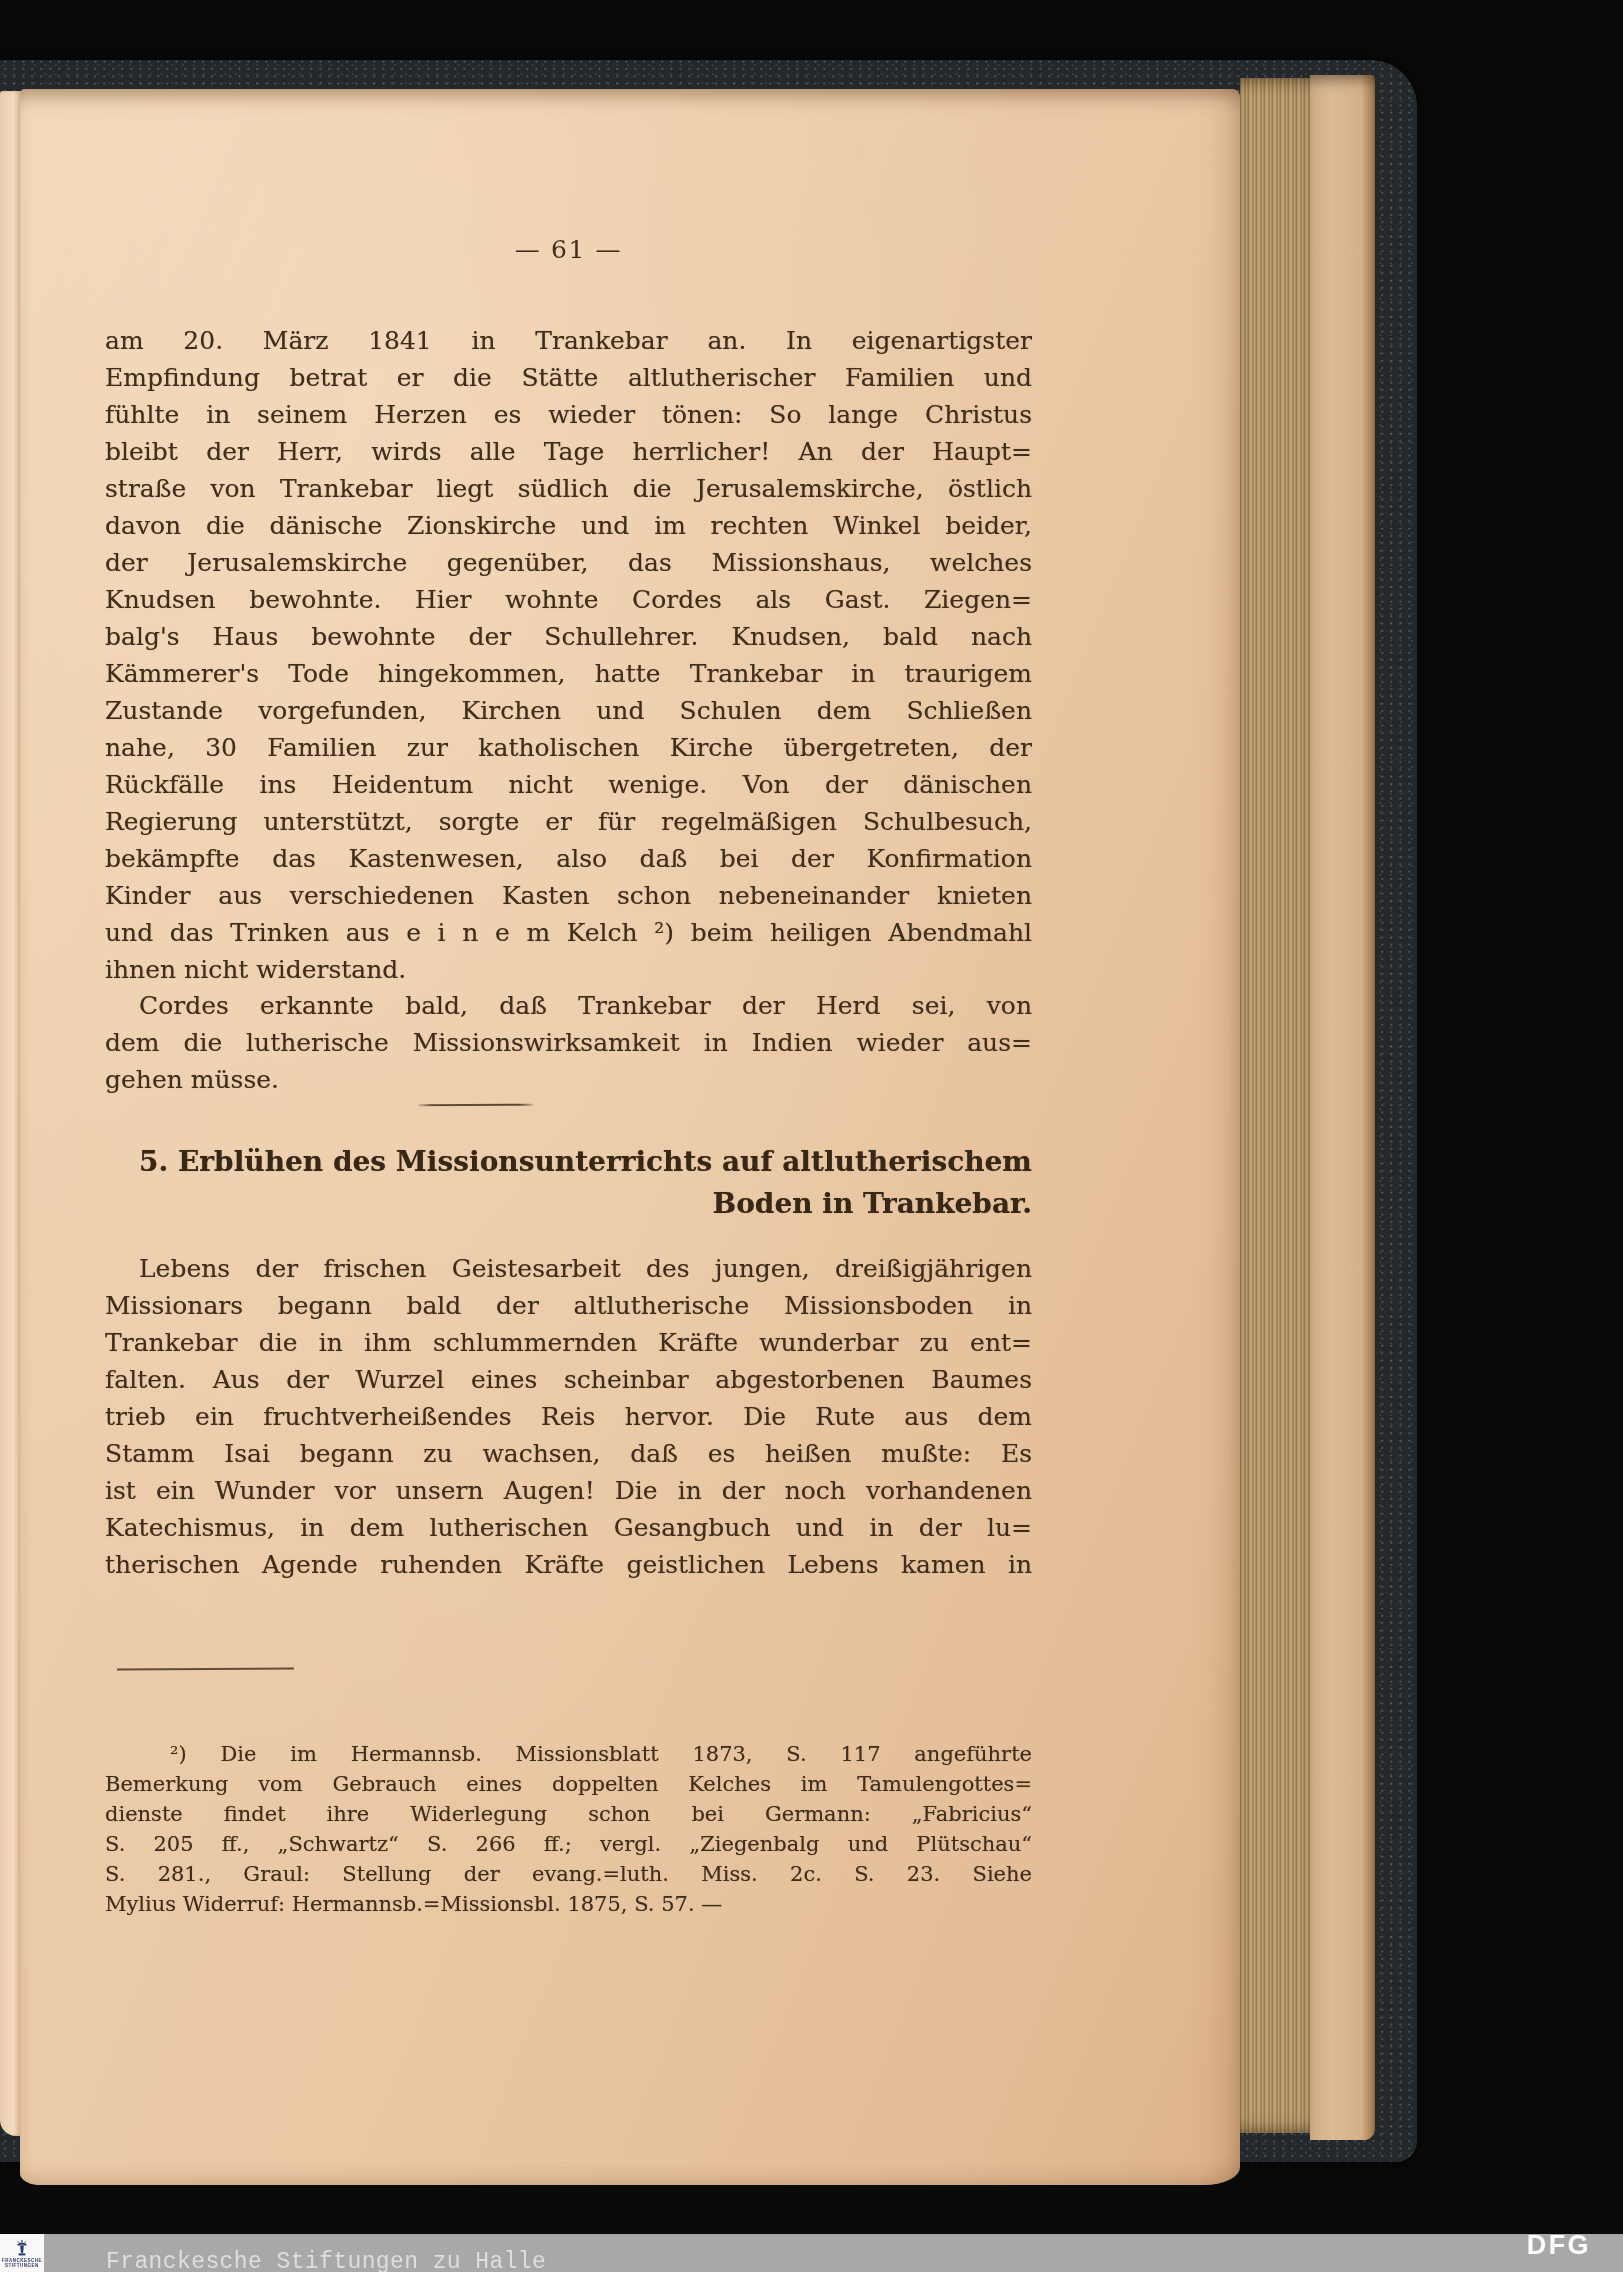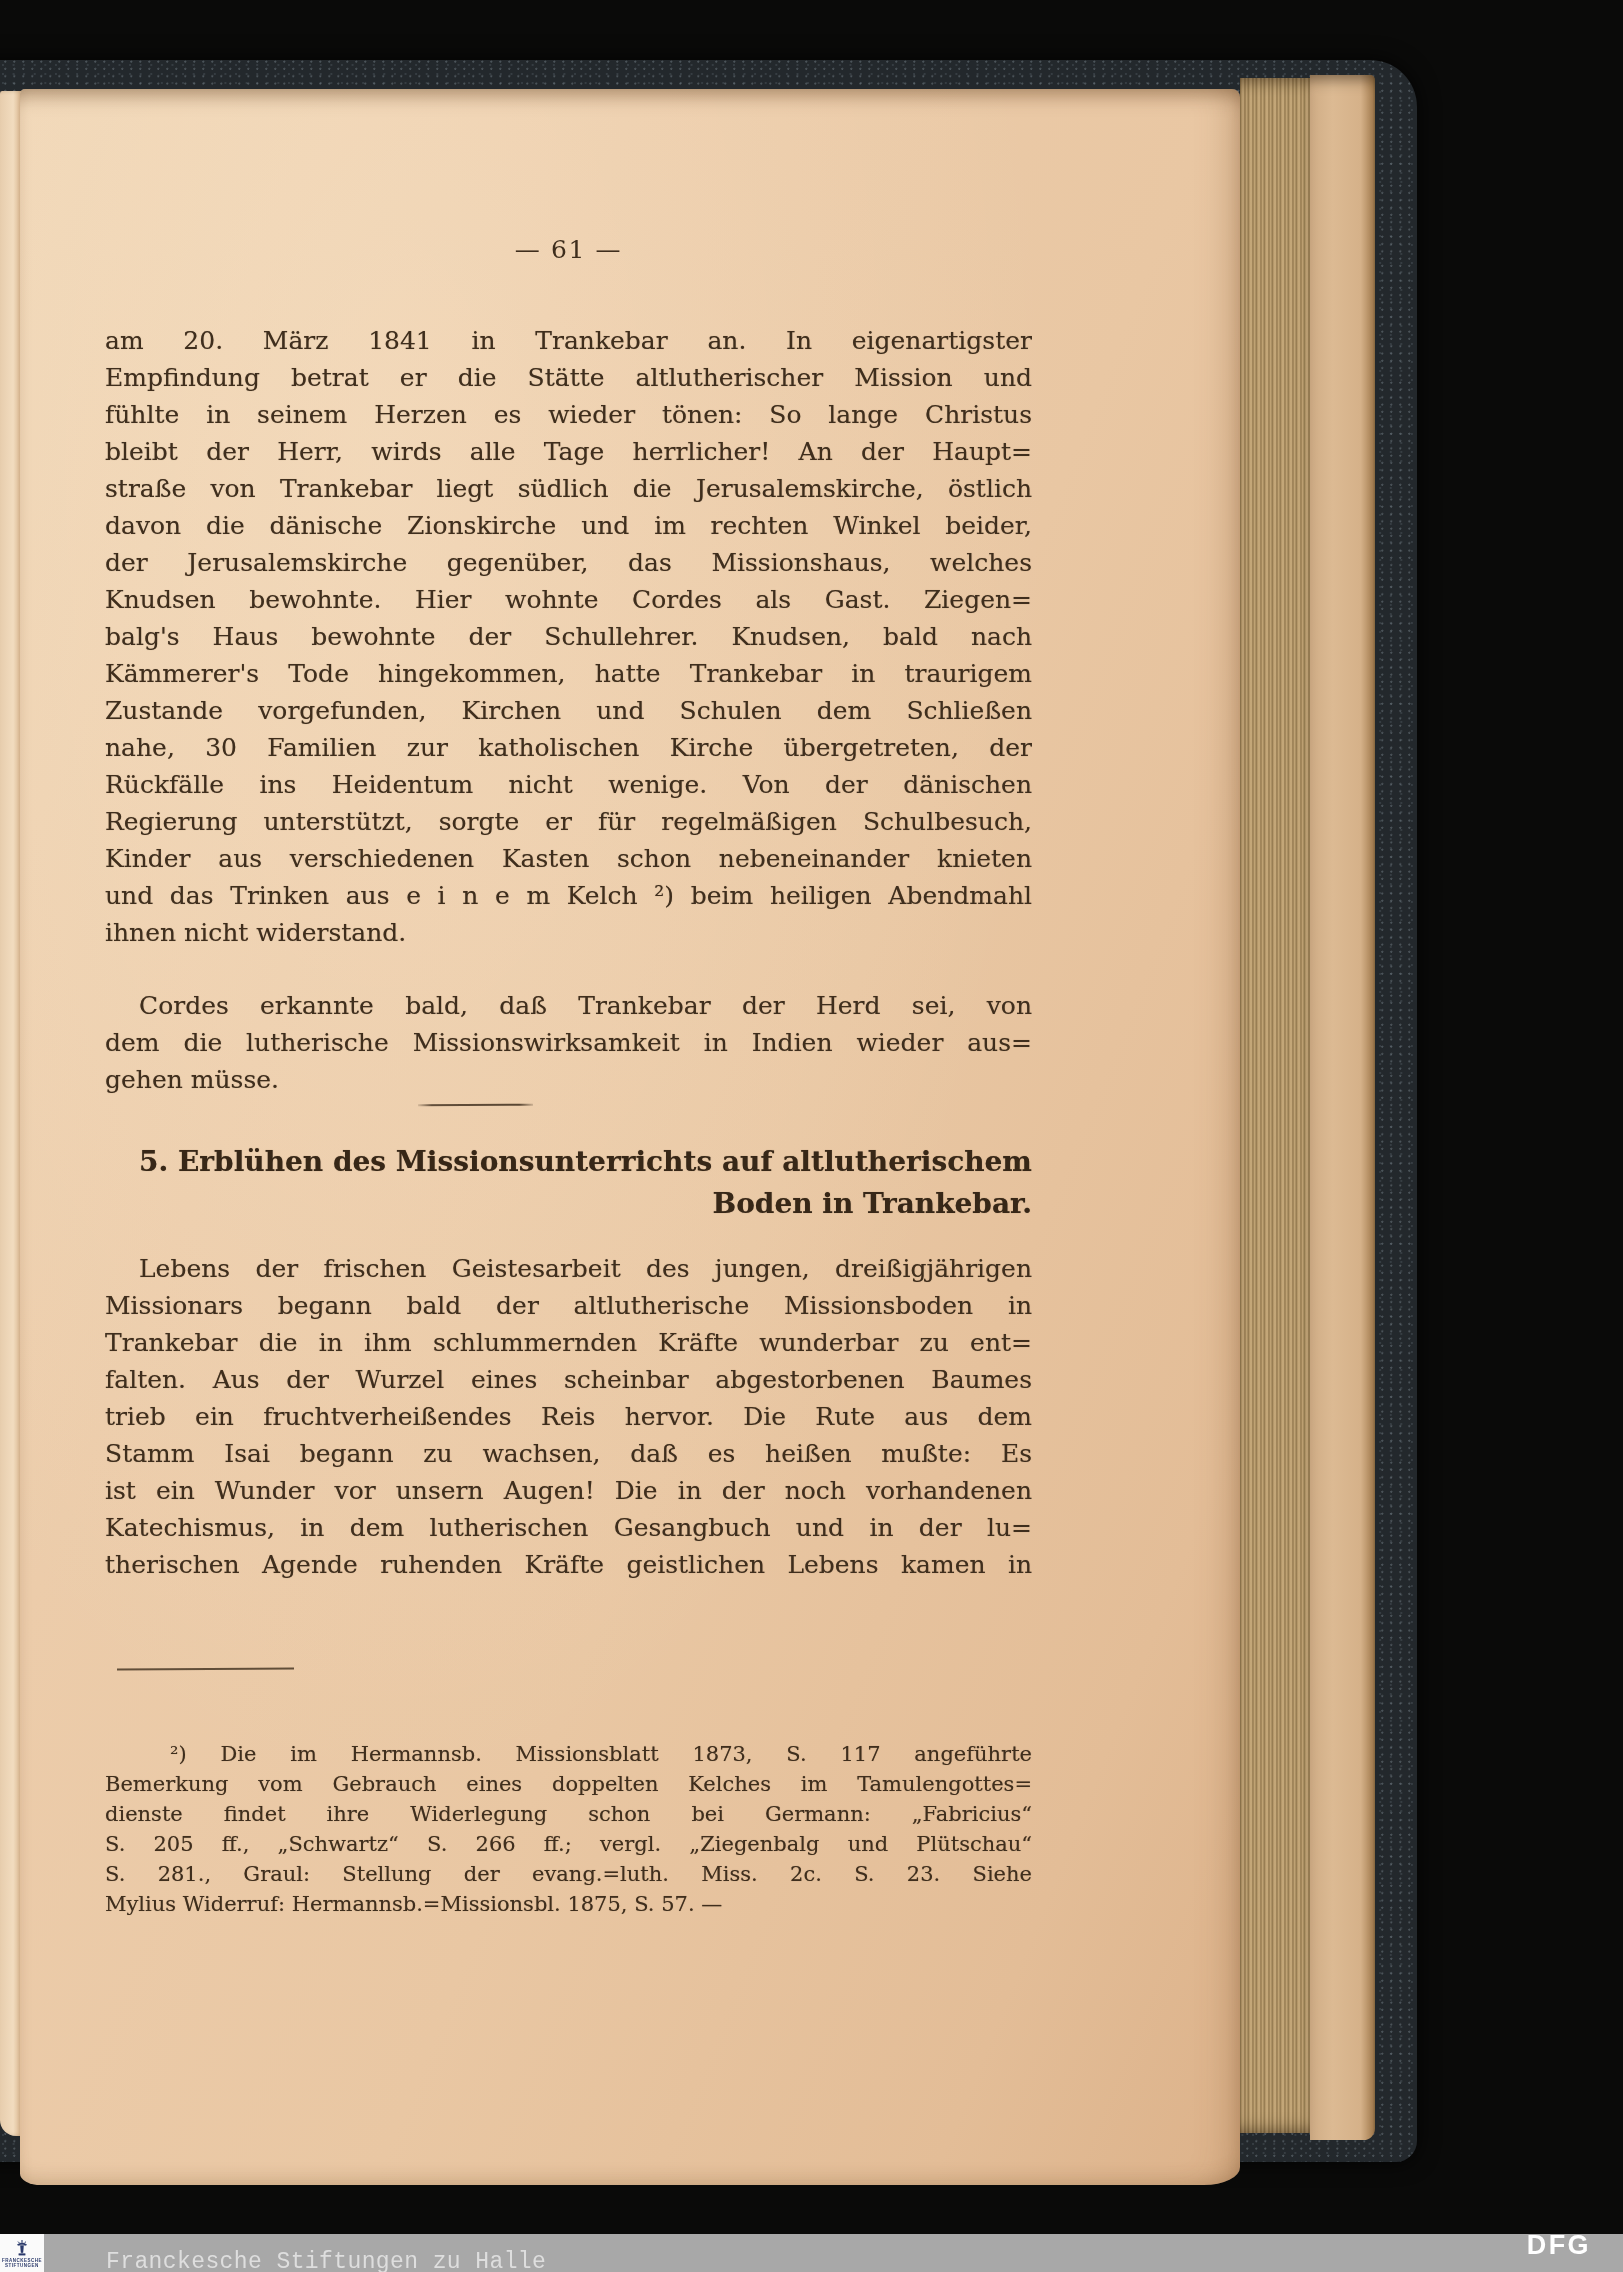--- a/index.html
+++ b/index.html
@@ -151,33 +151,34 @@
   <div class="page-stack"></div>
   <div class="under-page"></div>
   <div class="page-curl"></div>
 
   <div class="page">
 
     <div class="page-number">— 61 —</div>
 
     <div class="para para1" data-short-last="true">
         <div class="line">am 20. März 1841 in Trankebar an.  In eigenartigster</div>
-        <div class="line">Empfindung betrat er die Stätte altlutherischer Mission und</div>
+        <div class="line">Empfindung betrat er die Stätte altlutherischer Familien und</div>
         <div class="line">fühlte in seinem Herzen es wieder tönen:  So lange Christus</div>
         <div class="line">bleibt der Herr, wirds alle Tage herrlicher!  An der Haupt=</div>
         <div class="line">straße von Trankebar liegt südlich die Jerusalemskirche, östlich</div>
         <div class="line">davon die dänische Zionskirche und im rechten Winkel beider,</div>
         <div class="line">der Jerusalemskirche gegenüber, das Missionshaus, welches</div>
         <div class="line">Knudsen bewohnte.  Hier wohnte Cordes als Gast.  Ziegen=</div>
         <div class="line">balg's Haus bewohnte der Schullehrer.  Knudsen, bald nach</div>
         <div class="line">Kämmerer's Tode hingekommen, hatte Trankebar in traurigem</div>
         <div class="line">Zustande vorgefunden, Kirchen und Schulen dem Schließen</div>
         <div class="line">nahe, 30 Familien zur katholischen Kirche übergetreten, der</div>
         <div class="line">Rückfälle ins Heidentum nicht wenige.  Von der dänischen</div>
         <div class="line">Regierung unterstützt, sorgte er für regelmäßigen Schulbesuch,</div>
+        <div class="line">bekämpfte das Kastenwesen, also daß bei der Konfirmation</div>
         <div class="line">Kinder aus verschiedenen Kasten schon nebeneinander knieten</div>
         <div class="line">und das Trinken aus e i n e m Kelch ²) beim heiligen Abendmahl</div>
         <div class="line">ihnen nicht widerstand.</div>
       </div>
 
     <div class="para para2" data-short-last="true" data-indent-first="true">
         <div class="line">Cordes erkannte bald, daß Trankebar der Herd sei, von</div>
         <div class="line">dem die lutherische Missionswirksamkeit in Indien wieder aus=</div>
         <div class="line">gehen müsse.</div>
       </div>

